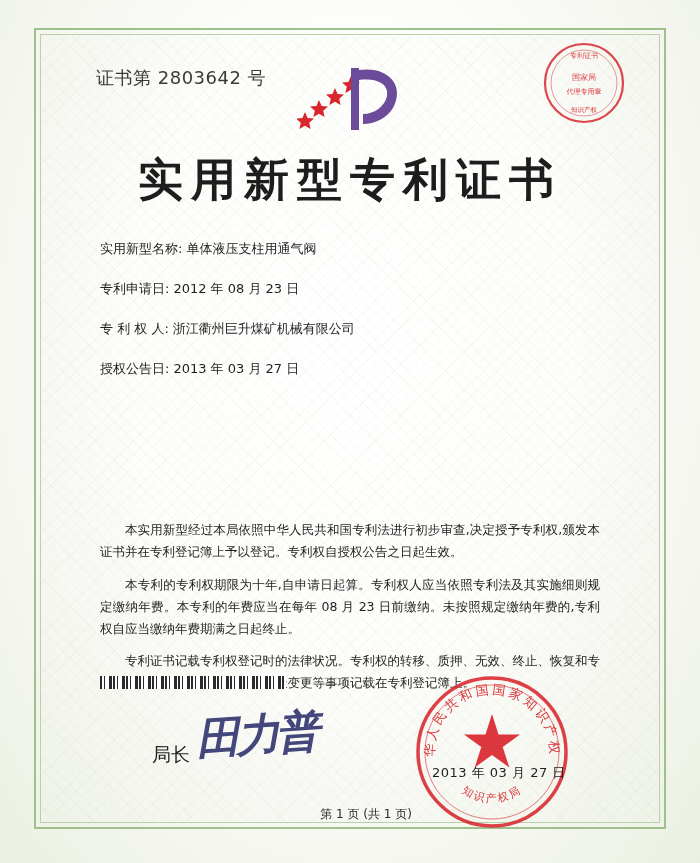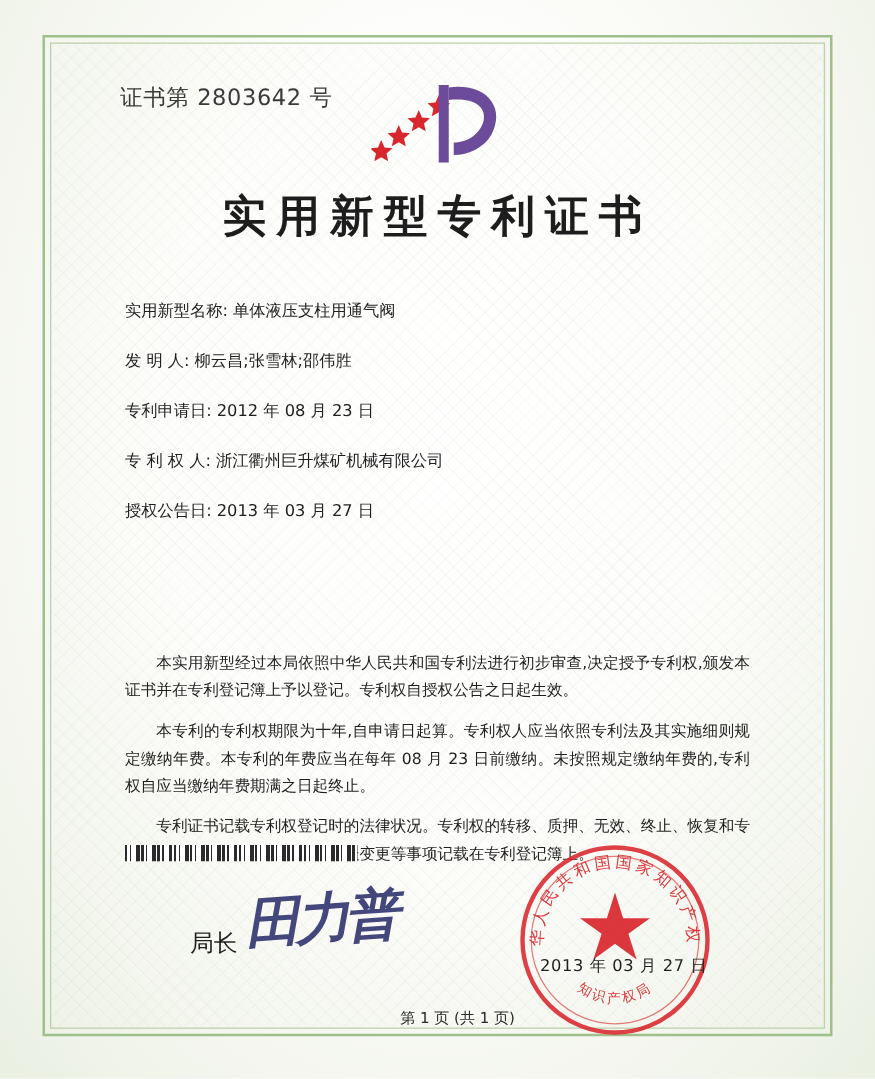--- a/index.html
+++ b/index.html
@@ -77,21 +77,21 @@
     height: 82px;
   }
 
   
   .title {
     position: absolute;
     top: 150px;
     left: 0;
     width: 700px;
     text-align: center;
-    font-size: 35px;
+    font-size: 45px;
     font-weight: bold;
     letter-spacing: 8px;
     color: #1d1d1d;
     font-family: Liberation Mono, monospace;
   }
 
   
   .fields {
     position: absolute;
     left: 100px;
@@ -221,31 +221,39 @@
         <polygon points="8,52 10.6,58 17,58.6 12.2,62.8 13.6,69 8,65.8 2.4,69 3.8,62.8 -1,58.6 5.4,58"></polygon>
         <polygon points="22,40 24.6,46 31,46.6 26.2,50.8 27.6,57 22,53.8 16.4,57 17.8,50.8 13,46.6 19.4,46"></polygon>
         <polygon points="38,28 40.6,34 47,34.6 42.2,38.8 43.6,45 38,41.8 32.4,45 33.8,38.8 29,34.6 35.4,34"></polygon>
         <polygon points="54,16 56.6,22 63,22.6 58.2,26.8 59.6,33 54,29.8 48.4,33 49.8,26.8 45,22.6 51.4,22"></polygon>
       </g>
       <path d="M54 8 L62 8 L62 70 L54 70 Z" fill="#6b4b9a"></path>
       <path d="M62 10 C 92 6, 108 26, 96 48 C 90 58, 78 64, 66 64 L66 54 C 78 54, 88 46, 90 36 C 92 24, 80 18, 62 20 Z" fill="#6b4b9a"></path>
     </svg>
   </div>
 
+  <div class="stamp-top">
+    <svg viewBox="0 0 82 82" width="82" height="82" xmlns="http://www.w3.org/2000/svg">
+      <circle cx="41" cy="41" r="39" fill="none" stroke="#d8262c" stroke-width="2.2" opacity="0.85"></circle>
+      <circle cx="41" cy="41" r="33" fill="none" stroke="#d8262c" stroke-width="0.8" opacity="0.6"></circle>
+      <g fill="#d8262c" opacity="0.9" font-family="DejaVu Sans, sans-serif" font-size="7">
+        <text x="41" y="16" text-anchor="middle">专利证书</text>
+        <text x="41" y="38" text-anchor="middle" font-size="8">国家局</text>
+        <text x="41" y="52" text-anchor="middle" font-size="7">代理专用章</text>
+        <text x="41" y="70" text-anchor="middle" font-size="6.5">知识产权</text>
+      </g>
+    </svg>
+  </div>
 
   <div class="title">实用新型专利证书</div>
 
   <div class="fields">
     <div class="field-row">
       <span class="field-label">实用新型名称:</span>
       <span class="field-value">单体液压支柱用通气阀</span>
-    </div>
-    <div class="field-row">
-      <span class="field-label">发 明 人:</span>
-      <span class="field-value">柳云昌;张雪林;邵伟胜</span>
     </div>
     <div class="field-row">
       <span class="field-label">专利申请日:</span>
       <span class="field-value">2012 年 08 月 23 日</span>
     </div>
     <div class="field-row">
       <span class="field-label">专 利 权 人:</span>
       <span class="field-value">浙江衢州巨升煤矿机械有限公司</span>
     </div>
     <div class="field-row">

